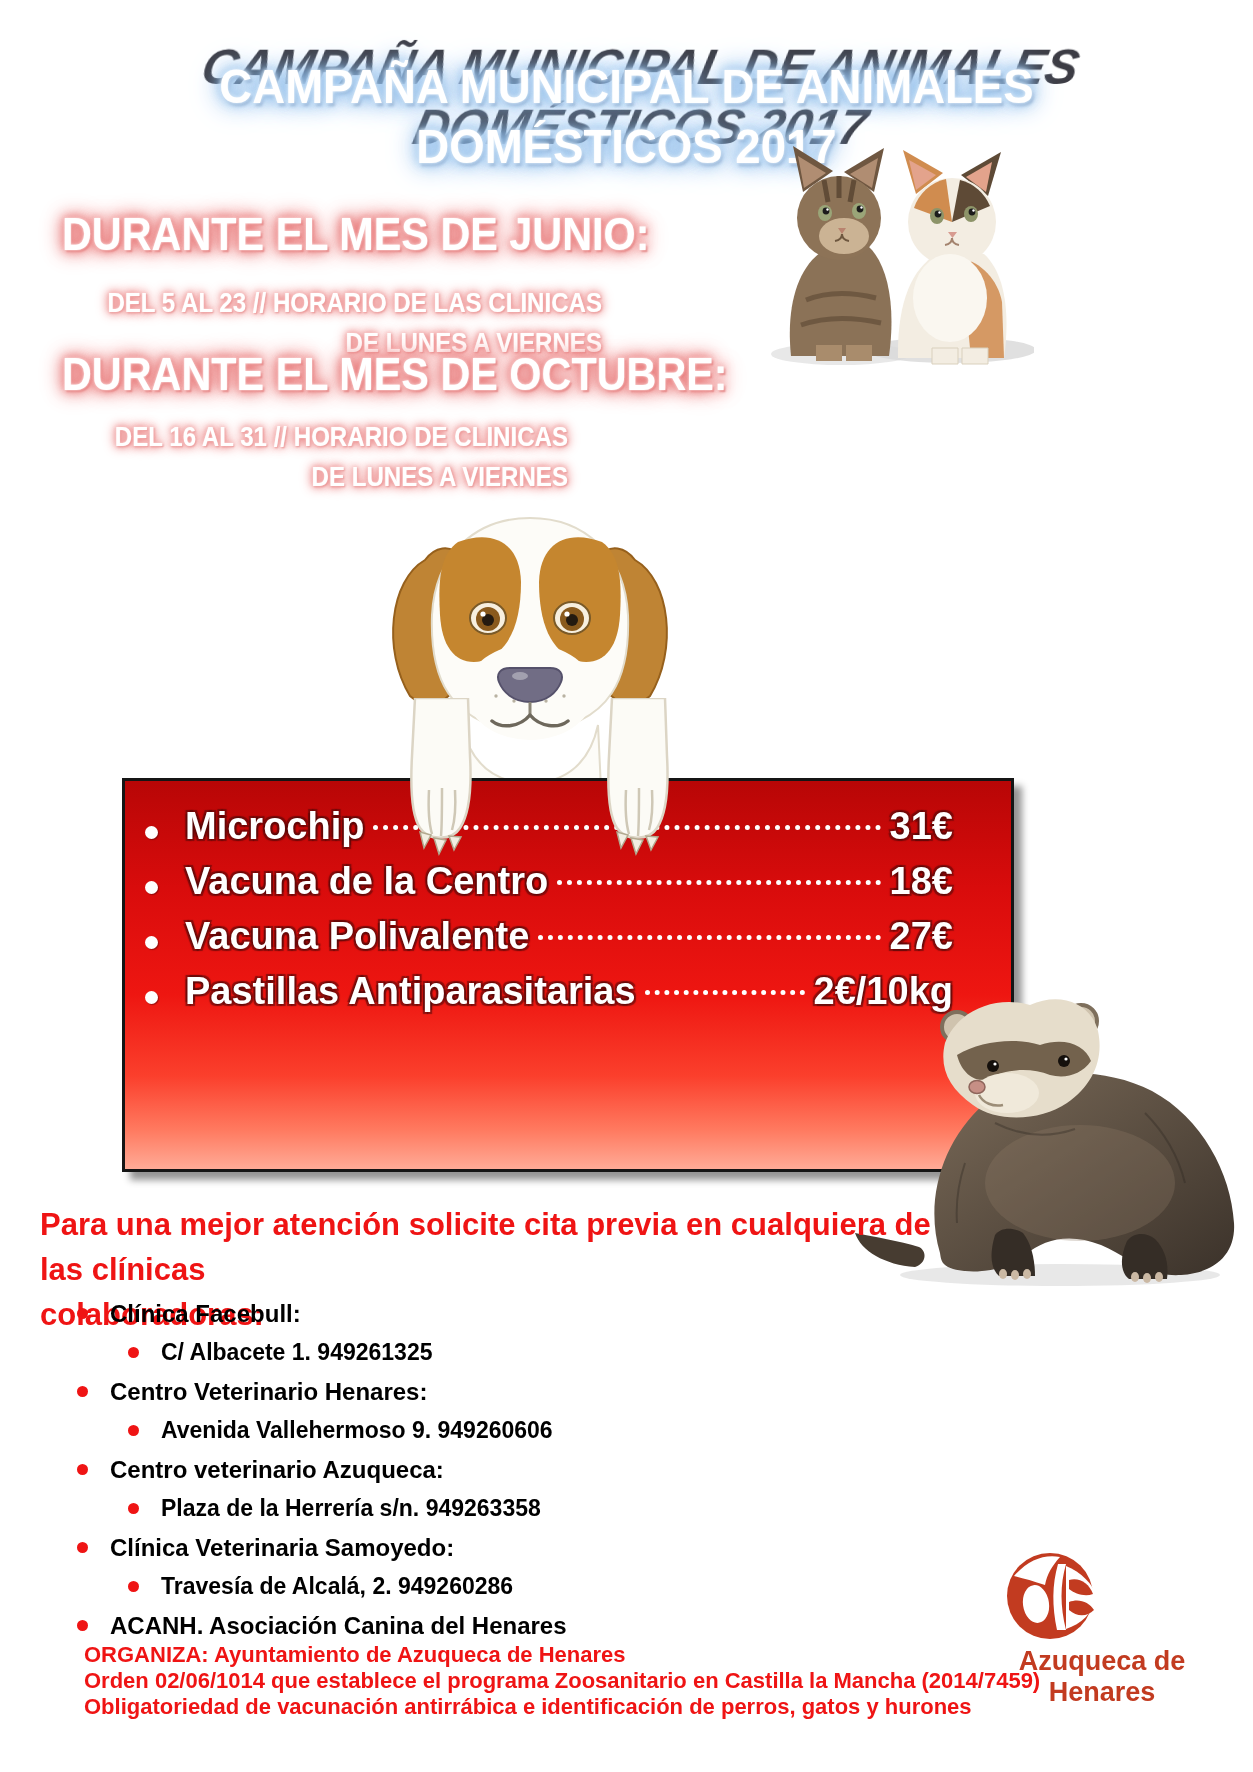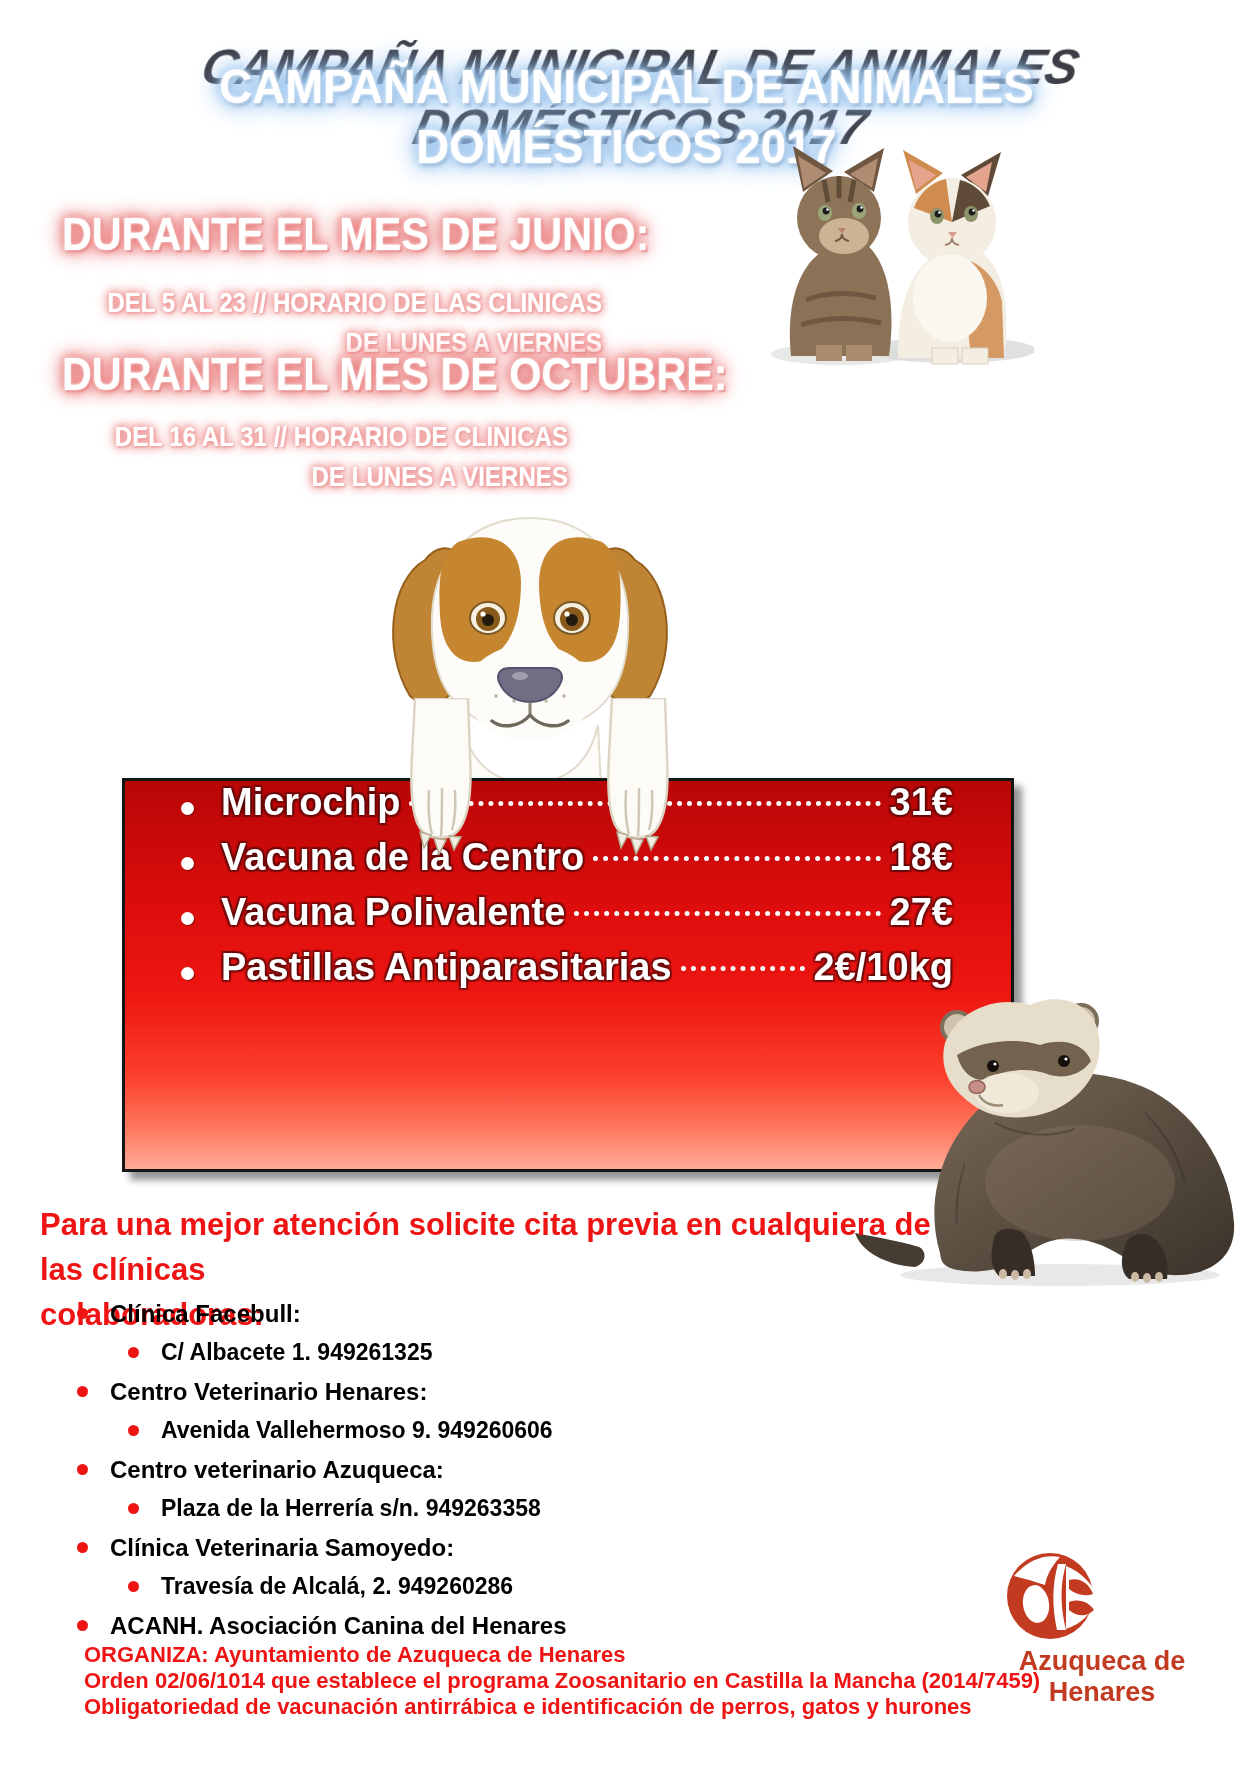--- a/index.html
+++ b/index.html
@@ -52,21 +52,21 @@
     background:linear-gradient(180deg,#b80606 0%,#d90c0c 28%,#ee1611 55%,
                #fb3f2c 76%,#ff7a60 90%,#ffab97 100%);
     box-shadow:8px 8px 7px rgba(0,0,0,.42);
   }
   .precios {
     padding:64px 190px 0 0; text-align:center; color:#fff; font-weight:bold;
     font-size:32px; letter-spacing:.5px;
     text-shadow:-2px -2px 1px rgba(70,8,8,.65),2px -2px 1px rgba(70,8,8,.65),
                 -2px 2px 1px rgba(70,8,8,.65),2px 2px 1px rgba(70,8,8,.65);
   }
-  .price-list { padding:0 58px 0 56px; }
+  .price-list { margin-top:24px; padding:0 58px 0 20px; }
   .price-row { display:flex; align-items:baseline; height:55px; color:#fff; font-weight:bold;
     text-shadow:-2px -2px 1px rgba(80,8,8,.6),2px -2px 1px rgba(80,8,8,.6),
                 -2px 2px 1px rgba(80,8,8,.6),2px 2px 1px rgba(80,8,8,.6); }
   .price-row .blt { flex:none; width:13px; height:13px; border-radius:50%; background:#fff;
     align-self:center; margin-right:27px; box-shadow:1px 1px 1px rgba(80,8,8,.5); }
   .plabel,.pprice { font-size:38px; white-space:nowrap; }
   .leader { flex:1; min-width:16px; border-bottom:5px dotted #fff; margin:0 9px;
     transform:translateY(-9px); }
 
   

